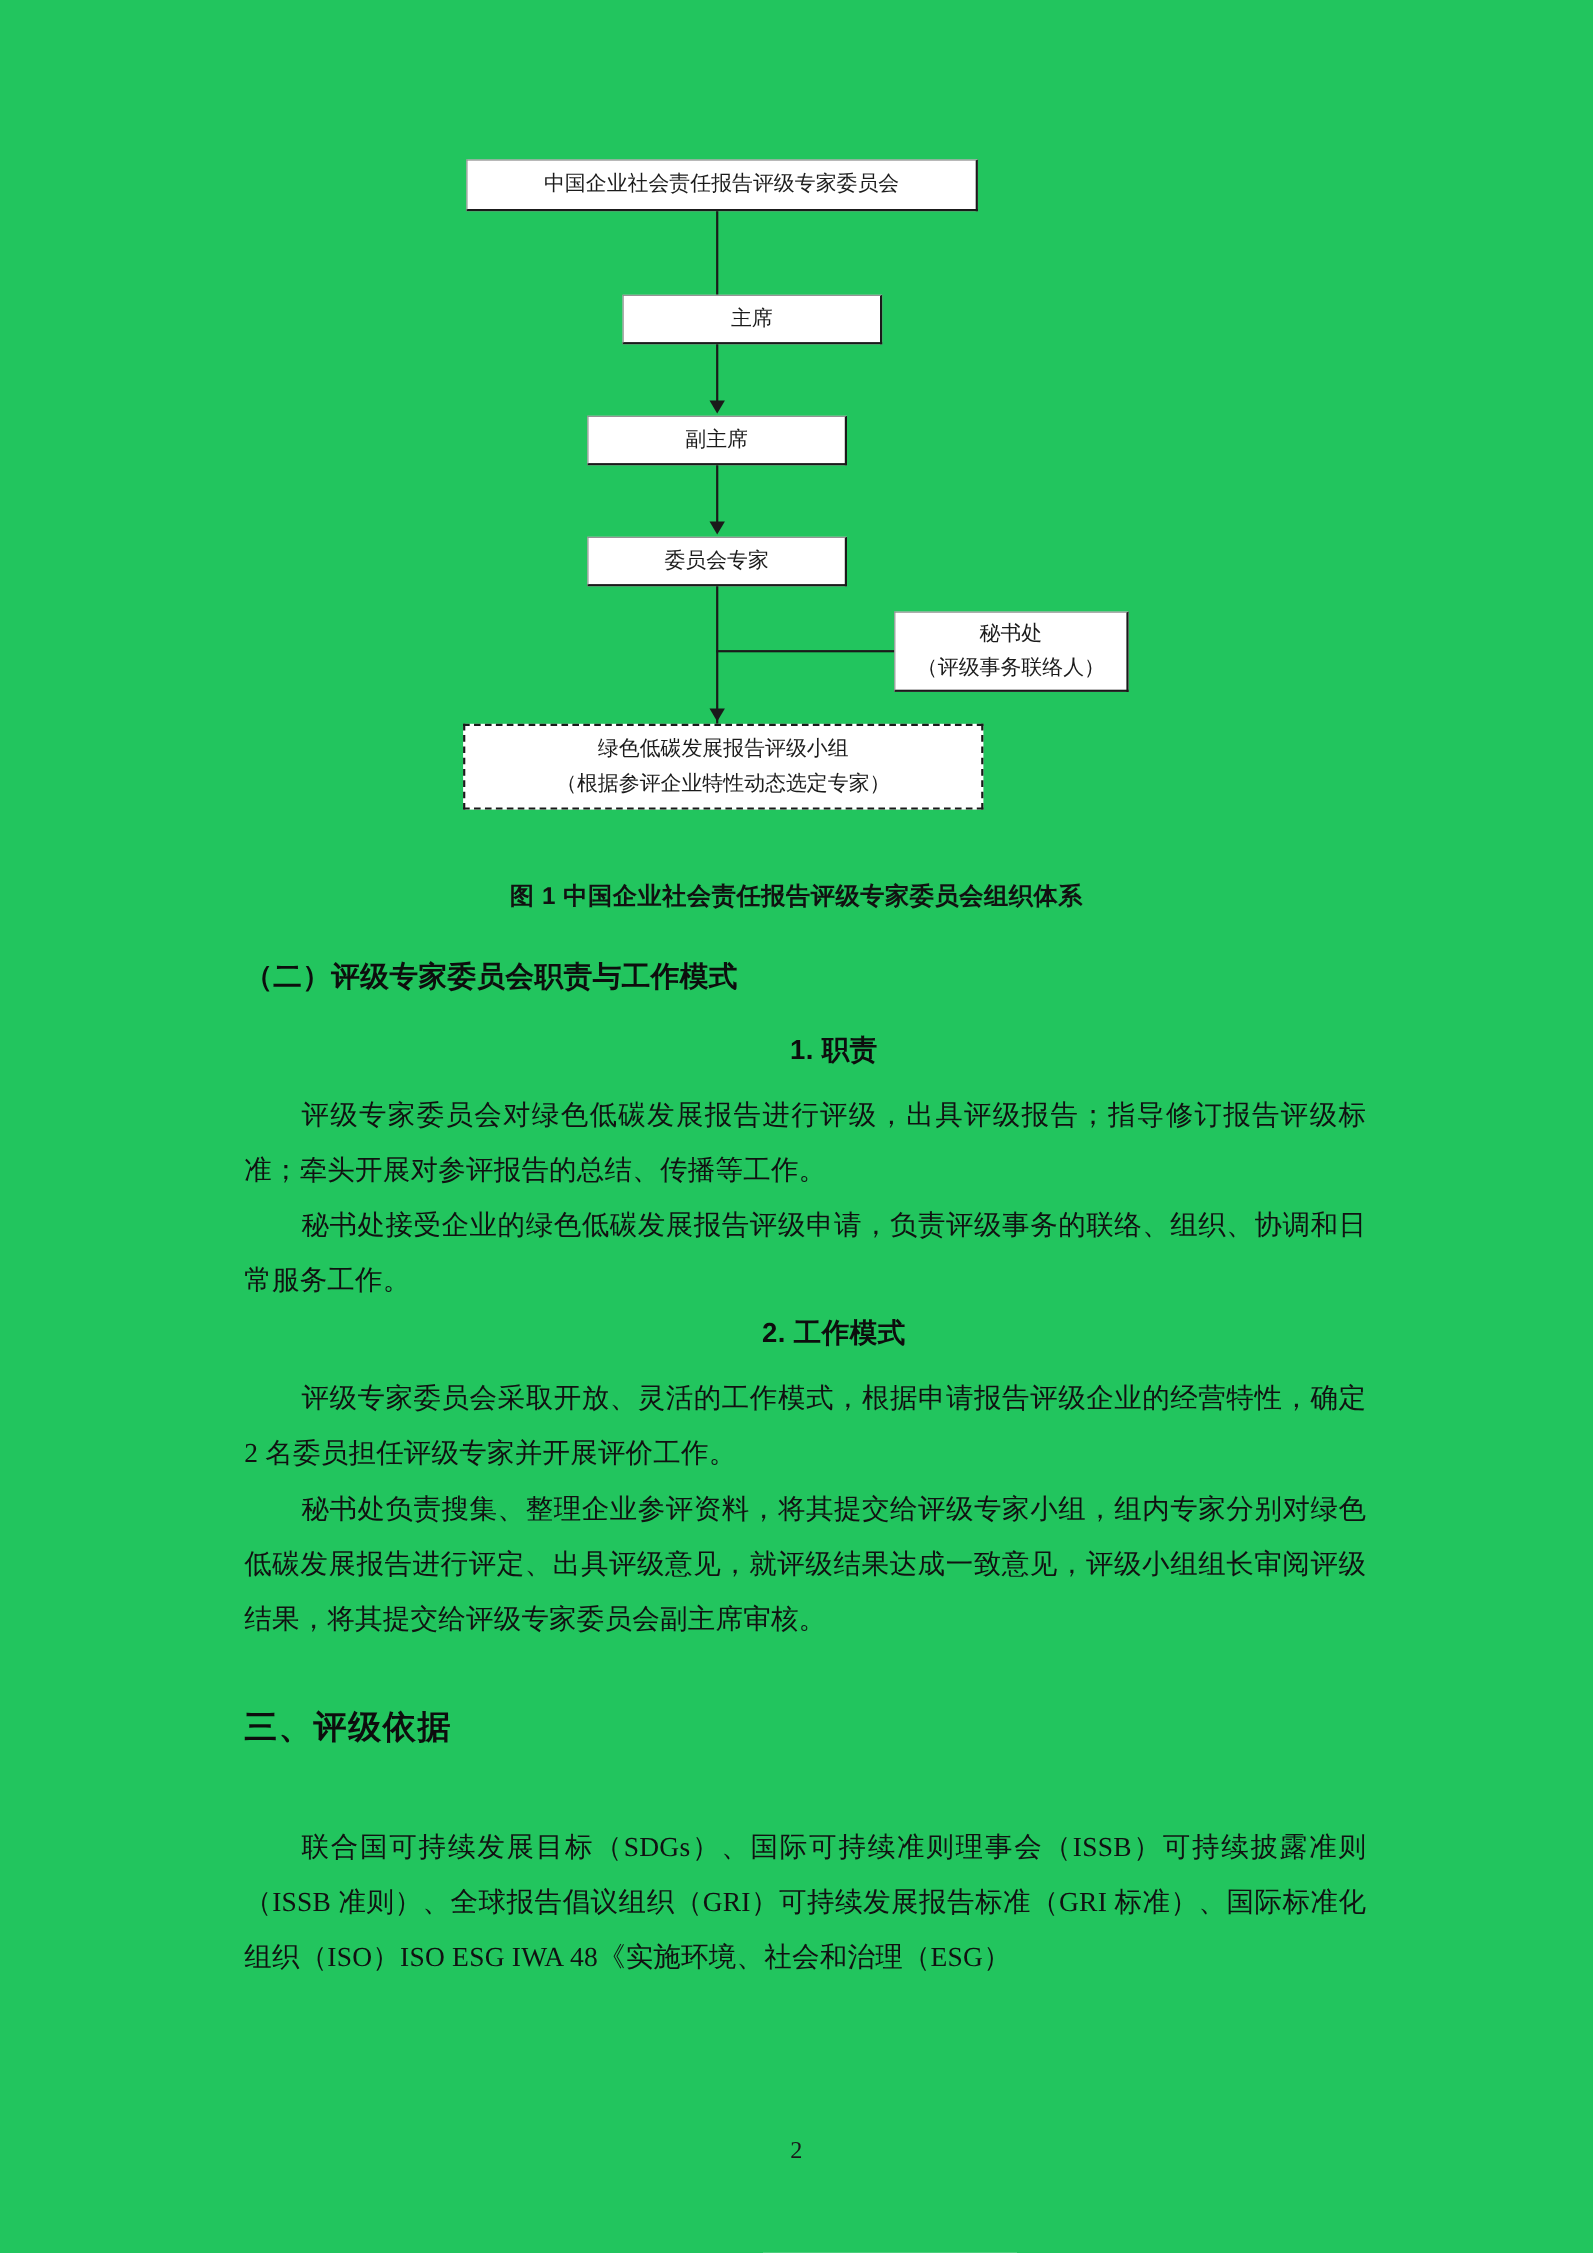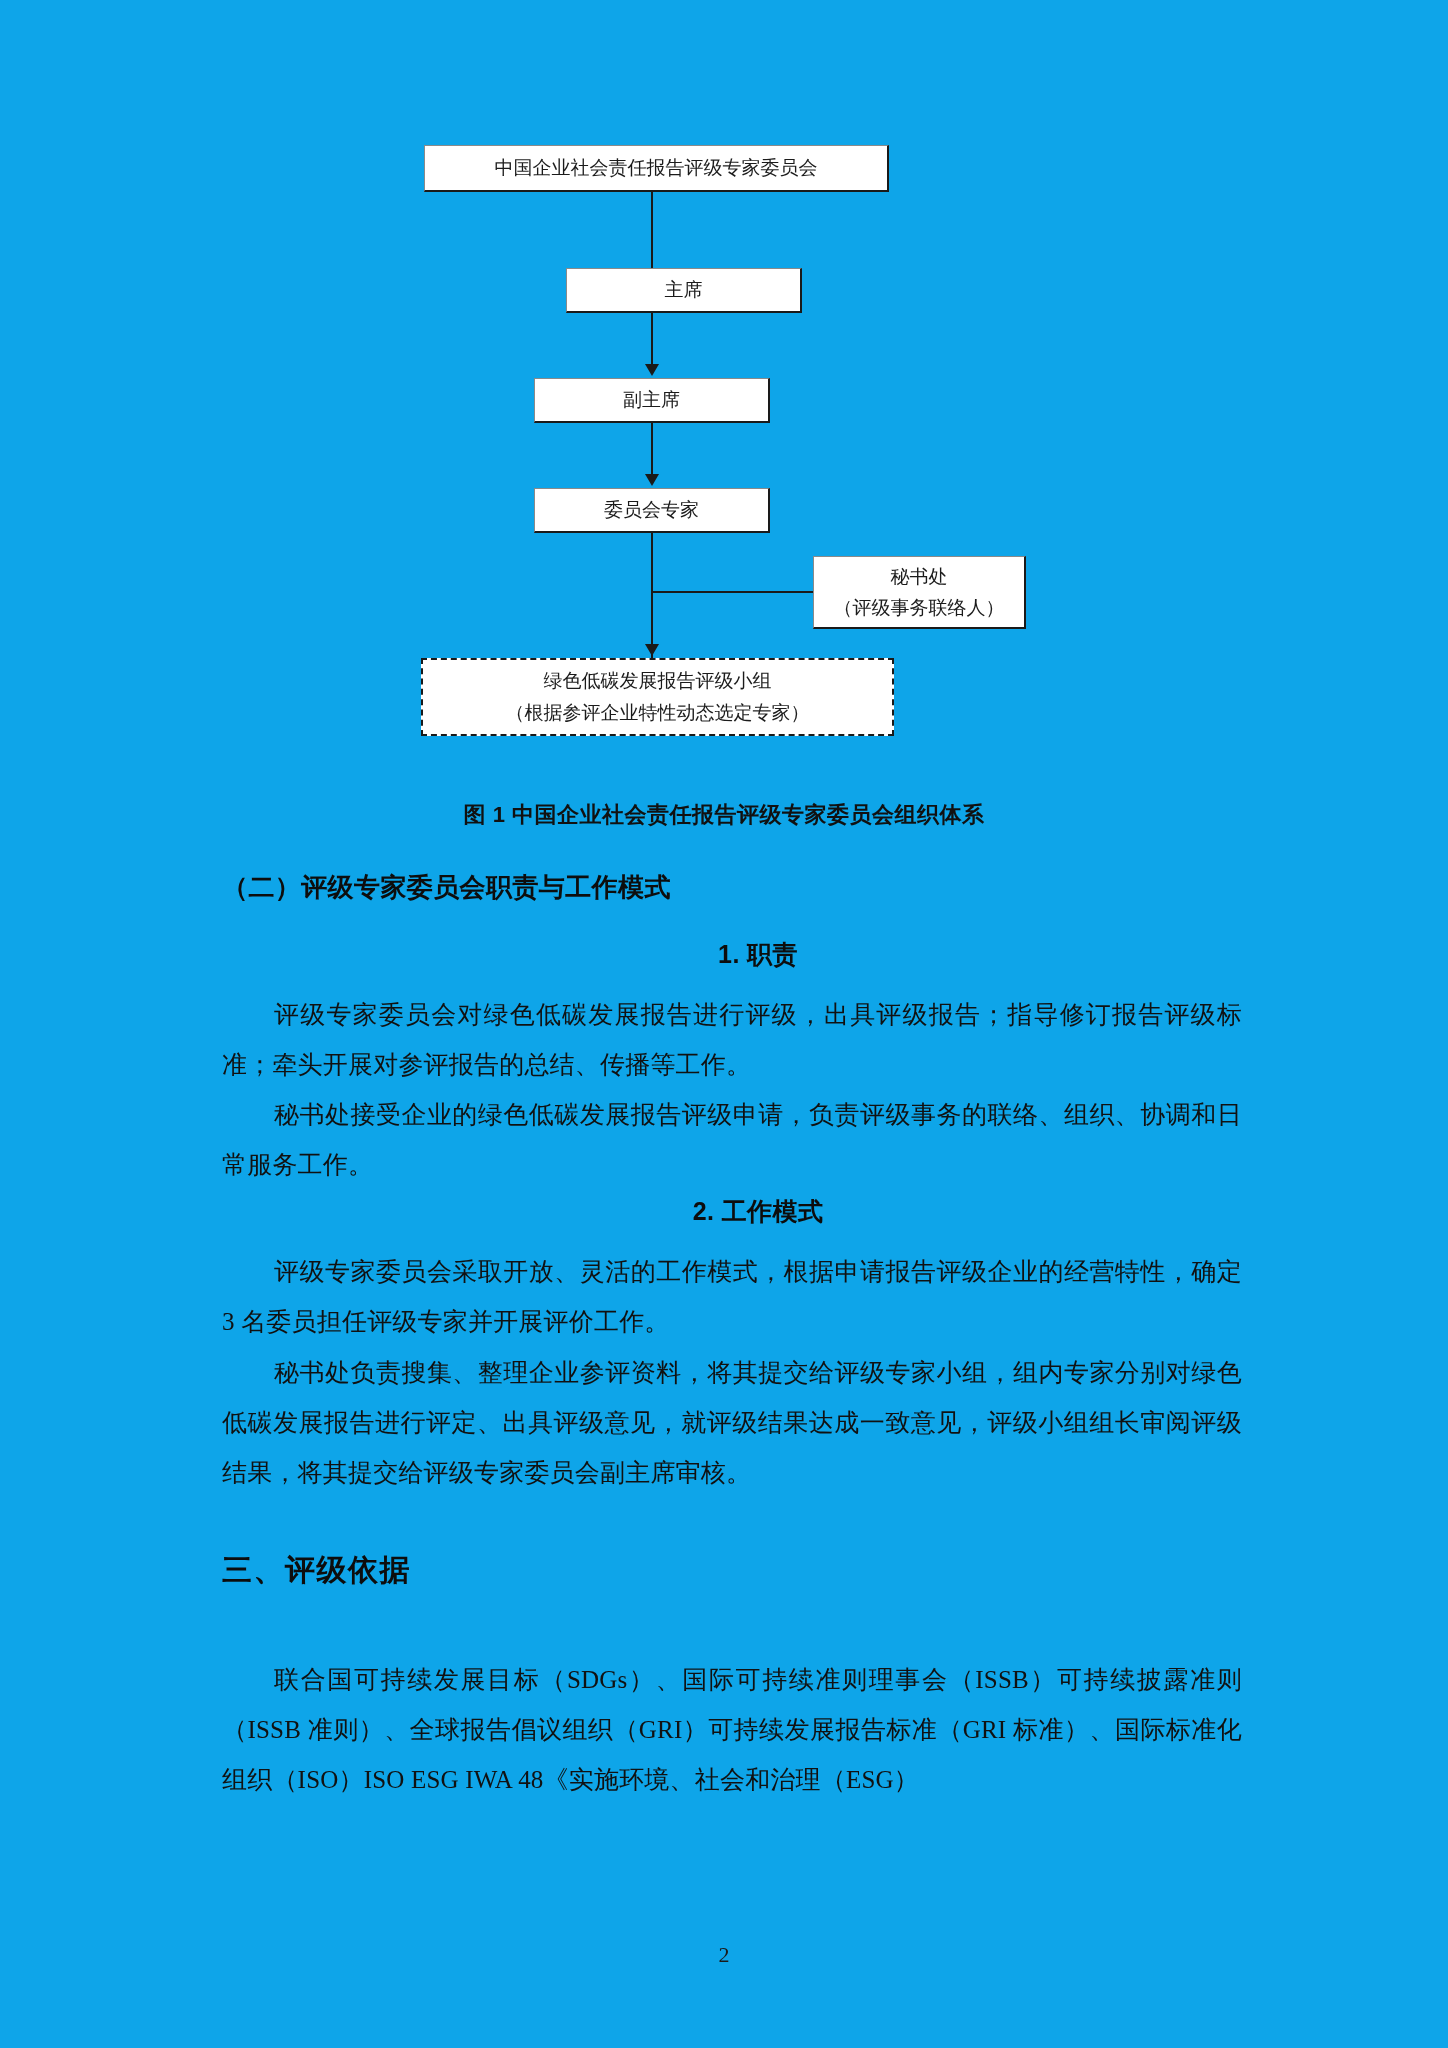--- a/index.html
+++ b/index.html
@@ -14,21 +14,21 @@
     font-family: "Liberation Serif", "DejaVu Serif", serif;
     color: #000000;
     overflow: hidden;
   }
 
   .page {
     position: absolute;
     left: 0; top: 0;
     width: 1448px;
     height: 2048px;
-    background: #0ea5e9;
+    background: #22c55e;
   }
 
   
   .diagram {
     position: absolute;
     left: 0;
     top: 120px;
     width: 1448px;
     height: 660px;
   }
@@ -235,21 +235,21 @@
   <div class="h2" id="h2-duties">（二）评级专家委员会职责与工作模式</div>
 
   <div class="h3" id="h3-zeren">1. 职责</div>
 
   <div class="para" id="p-zeren">评级专家委员会对绿色低碳发展报告进行评级，出具评级报告；指导修订报告评级标准；牵头开展对参评报告的总结、传播等工作。</div>
 
   <div class="para" id="p-secretariat">秘书处接受企业的绿色低碳发展报告评级申请，负责评级事务的联络、组织、协调和日常服务工作。</div>
 
   <div class="h3" id="h3-mode">2. 工作模式</div>
 
-  <div class="para" id="p-mode">评级专家委员会采取开放、灵活的工作模式，根据申请报告评级企业的经营特性，确定 3 名委员担任评级专家并开展评价工作。</div>
+  <div class="para" id="p-mode">评级专家委员会采取开放、灵活的工作模式，根据申请报告评级企业的经营特性，确定 2 名委员担任评级专家并开展评价工作。</div>
 
   <div class="para" id="p-process">秘书处负责搜集、整理企业参评资料，将其提交给评级专家小组，组内专家分别对绿色低碳发展报告进行评定、出具评级意见，就评级结果达成一致意见，评级小组组长审阅评级结果，将其提交给评级专家委员会副主席审核。</div>
 
   <div class="h1" id="h1-basis">三、评级依据</div>
 
   <div class="para" id="p-basis">联合国可持续发展目标（SDGs）、国际可持续准则理事会（ISSB）可持续披露准则（ISSB 准则）、全球报告倡议组织（GRI）可持续发展报告标准（GRI 标准）、国际标准化组织（ISO）ISO ESG IWA 48《实施环境、社会和治理（ESG）</div>
 
   <div class="page-number">2</div>
 
 </div>

